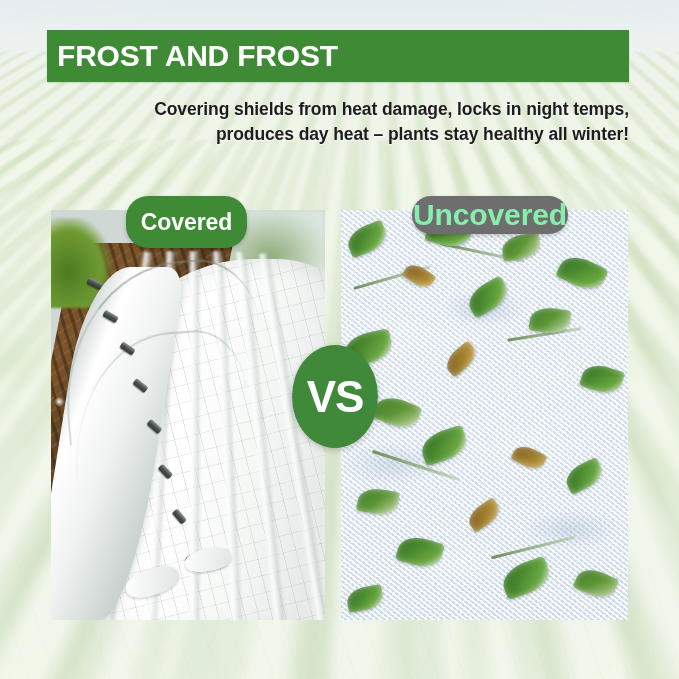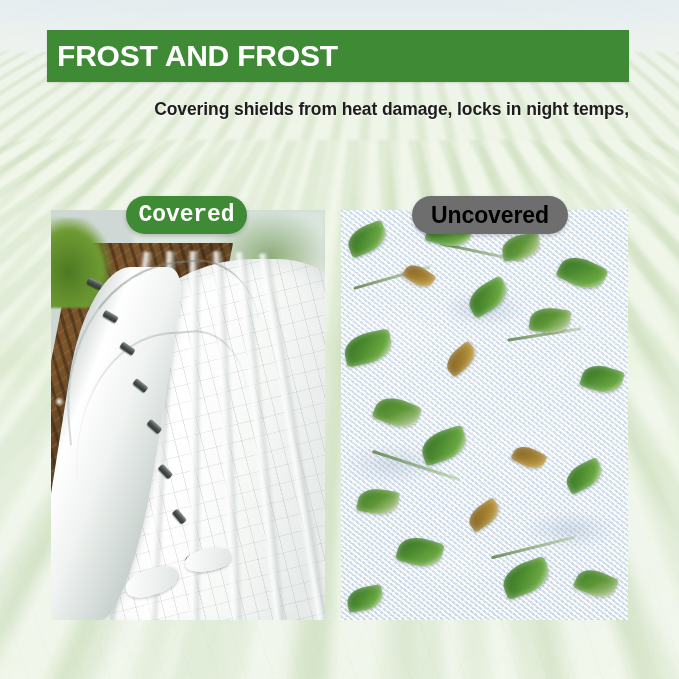--- a/index.html
+++ b/index.html
@@ -405,36 +405,35 @@
     justify-content: center;
     border-radius: 22px;
     font-weight: 700;
     white-space: nowrap;
     line-height: 1;
   }
   .badge-covered {
     left: 126px;
     top: 196px;
     width: 121px;
-    height: 38px;
+    height: 52px;
     background: #3f8a35;
     color: #ffffff;
     font-size: 23px;
     letter-spacing: -0.1px;
     box-shadow: 0 2px 4px rgba(0,0,0,.2);
-    font-family: Liberation Mono, monospace;
   }
   .badge-uncovered {
     left: 412px;
     top: 196px;
     width: 156px;
     height: 38px;
     background: #6e6e6e;
-    color: #000000;
-    font-size: 23px;
+    color: #86efac;
+    font-size: 30px;
     letter-spacing: -0.1px;
     box-shadow: 0 2px 4px rgba(0,0,0,.2);
   }
 
   
   .vs-badge {
     position: absolute;
     left: 292px;
     top: 345px;
     width: 86px;
@@ -466,20 +465,21 @@
   <div class="bg-veins"></div>
   <div class="bg-wash"></div>
   <div class="bg-vignette"></div>
 
   <div class="headline">
     <div class="headline-green">FROST AND FROST</div>
   </div>
 
   <div class="subtitle">
     <span class="subtitle-line">Covering shields from heat damage, locks in night temps,</span>
+    <span class="subtitle-line">produces day heat – plants stay healthy all winter!</span>
   </div>
 
   <div class="panel panel-left">
     <div class="cover-sky"></div>
     <div class="cover-sky-green"></div>
     <div class="cover-soil"></div>
     <div class="cover-green-l"></div>
     <div class="cover-green-b"></div>
     <div class="cover-flowers"></div>
 
@@ -536,14 +536,15 @@
     <div class="leaf g" style="left:20%; top:80%; width:44px; height:28px; transform:rotate(16deg);"></div>
     <div class="leaf g" style="left:56%; top:86%; width:48px; height:30px; transform:rotate(-20deg);"></div>
     <div class="leaf p" style="left:82%; top:88%; width:40px; height:25px; transform:rotate(24deg);"></div>
     <div class="leaf g" style="left:2%;  top:92%; width:36px; height:23px; transform:rotate(-10deg);"></div>
   </div>
 
   <div class="badge badge-covered">Covered</div>
 
   <div class="badge badge-uncovered">Uncovered</div>
 
+  <div class="vs-badge">VS</div>
 
 </div>
 
 </body></html>

